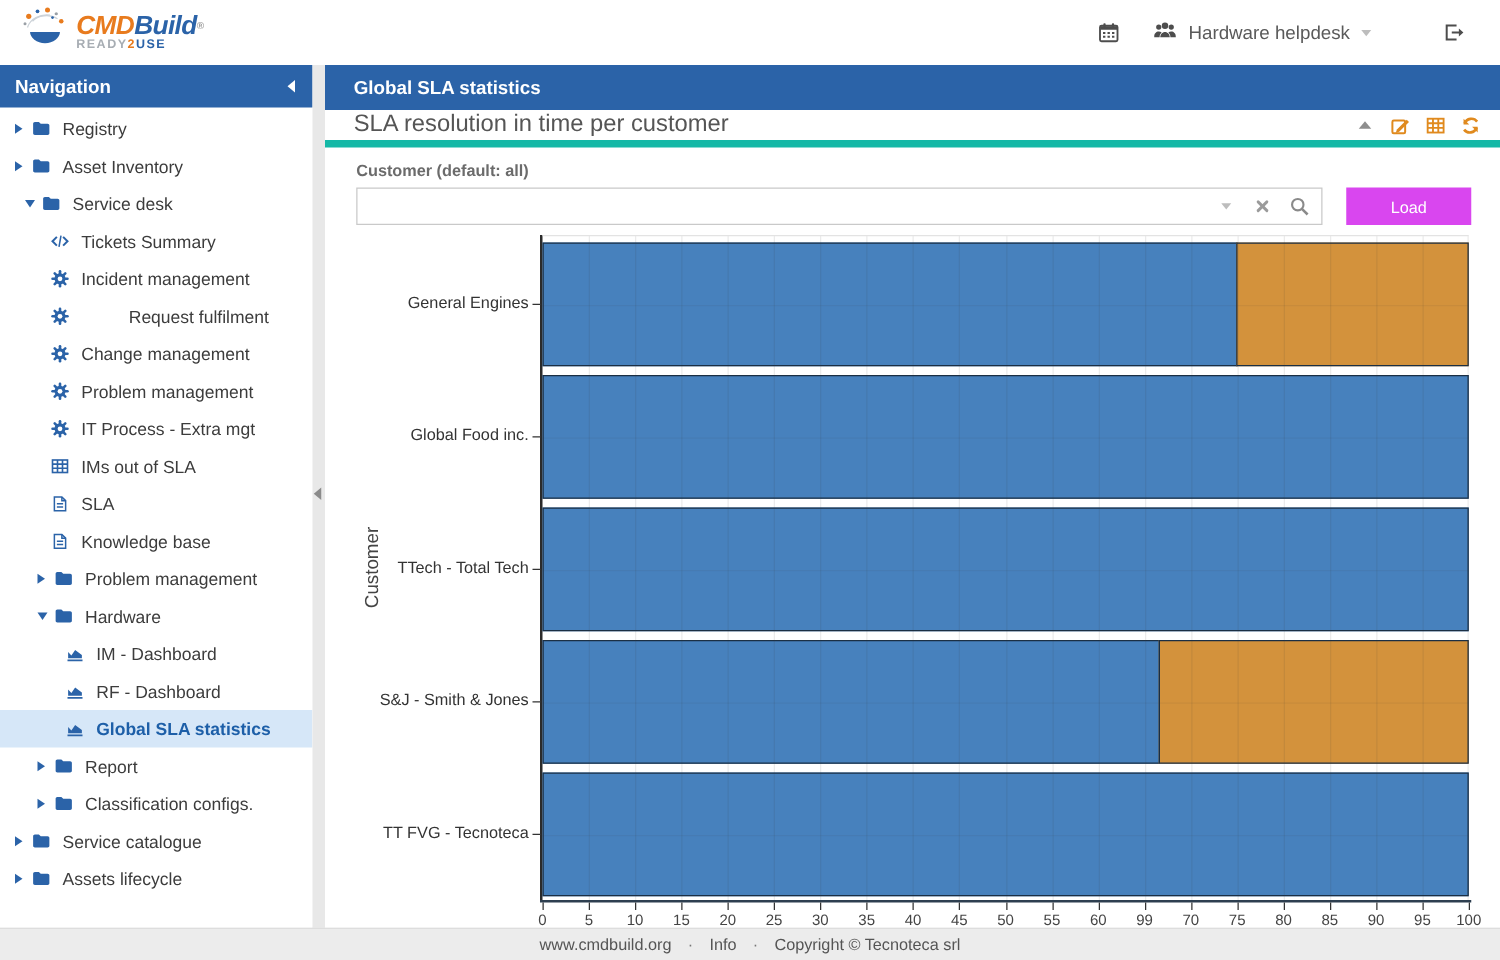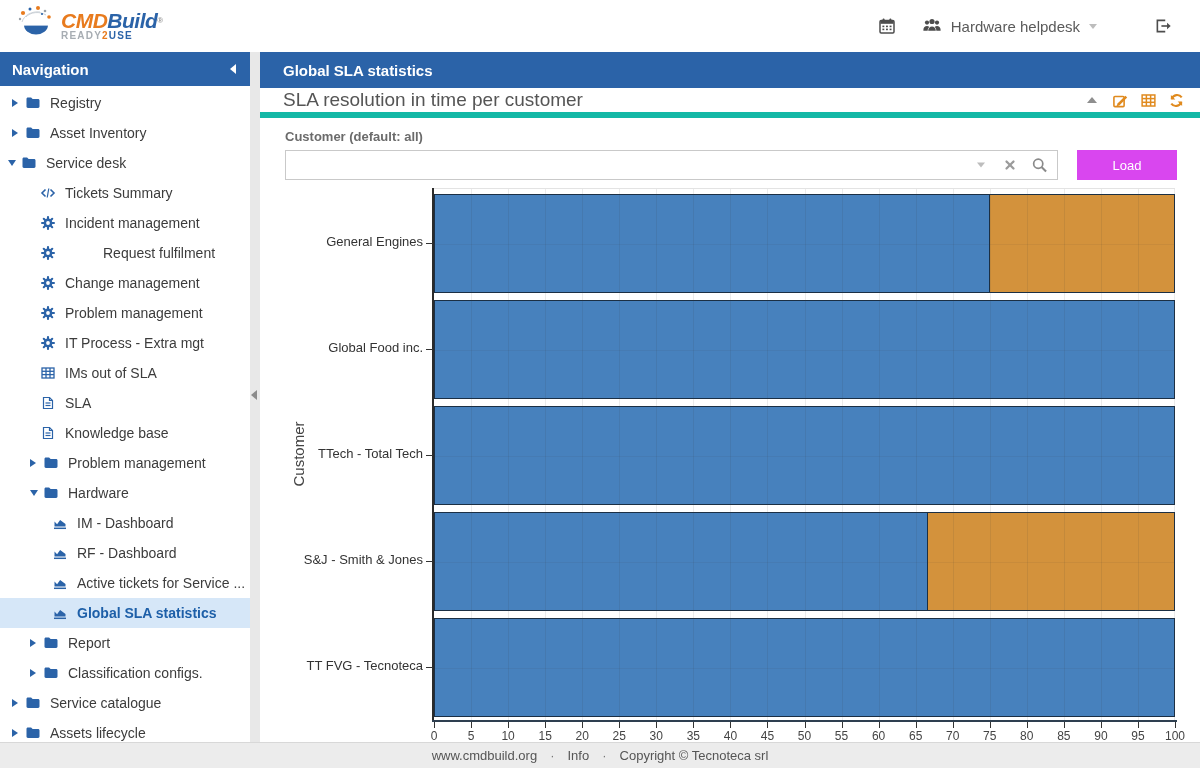--- a/index.html
+++ b/index.html
@@ -169,21 +169,21 @@
           <div class="side-caret">
             <span class="tri-right"></span>
           </div>
           <div class="side-icon">
             <svg viewBox="0 0 16 16">
               <path d="M1.5 4c0-.8.6-1.4 1.4-1.4h3.2L7.6 4h5.5c.8 0 1.4.6 1.4 1.4v6.2c0 .8-.6 1.4-1.4 1.4H2.9c-.8 0-1.4-.6-1.4-1.4z" fill="currentColor"></path>
             </svg>
           </div>
           <div class="" style="display: inline;">Asset Inventory</div>
         </div>
-        <div class="side-row" style="padding-left: 8px;">
+        <div class="side-row" style="padding-left: 20px;">
           <div class="side-caret">
             <span class="tri-down"></span>
           </div>
           <div class="side-icon">
             <svg viewBox="0 0 16 16">
               <path d="M1.5 4c0-.8.6-1.4 1.4-1.4h3.2L7.6 4h5.5c.8 0 1.4.6 1.4 1.4v6.2c0 .8-.6 1.4-1.4 1.4H2.9c-.8 0-1.4-.6-1.4-1.4z" fill="currentColor"></path>
             </svg>
           </div>
           <div class="" style="display: inline;">Service desk</div>
         </div>
@@ -346,29 +346,20 @@
           <div class="" style="display: inline; text-align: right;">IM - Dashboard</div>
         </div>
         <div class="side-row" style="padding-left: 52px;">
           <div class="side-icon">
             <svg viewBox="0 0 16 16">
               <path d="M2.5 11.5v-5l2.6 2.8 3-4.3 5.4 4v2.5z" fill="currentColor"></path>
               <line x1="2" y1="13.3" x2="14" y2="13.3" stroke="currentColor" stroke-width="1.5"></line>
             </svg>
           </div>
           <div class="" style="display: inline;">RF - Dashboard</div>
-        </div>
-        <div class="side-row" style="padding-left: 52px;">
-          <div class="side-icon">
-            <svg viewBox="0 0 16 16">
-              <path d="M2.5 11.5v-5l2.6 2.8 3-4.3 5.4 4v2.5z" fill="currentColor"></path>
-              <line x1="2" y1="13.3" x2="14" y2="13.3" stroke="currentColor" stroke-width="1.5"></line>
-            </svg>
-          </div>
-          <div class="" style="display: inline;">Active tickets for Service ...</div>
         </div>
         <div class="side-row selected" style="padding-left: 52px;">
           <div class="side-icon">
             <svg viewBox="0 0 16 16">
               <path d="M2.5 11.5v-5l2.6 2.8 3-4.3 5.4 4v2.5z" fill="currentColor"></path>
               <line x1="2" y1="13.3" x2="14" y2="13.3" stroke="currentColor" stroke-width="1.5"></line>
             </svg>
           </div>
           <div class="" style="display: inline;">Global SLA statistics</div>
         </div>
@@ -543,21 +534,21 @@
         <div class="xtick-label" style="left: 453.4px;">40</div>
         <div class="xtick" style="left: 507.45px;"></div>
         <div class="xtick-label" style="left: 490.45px;">45</div>
         <div class="xtick" style="left: 544.5px;"></div>
         <div class="xtick-label" style="left: 527.5px;">50</div>
         <div class="xtick" style="left: 581.55px;"></div>
         <div class="xtick-label" style="left: 564.55px;">55</div>
         <div class="xtick" style="left: 618.6px;"></div>
         <div class="xtick-label" style="left: 601.6px;">60</div>
         <div class="xtick" style="left: 655.65px;"></div>
-        <div class="xtick-label" style="left: 638.65px;">65</div>
+        <div class="xtick-label" style="left: 638.65px;">99</div>
         <div class="xtick" style="left: 692.7px;"></div>
         <div class="xtick-label" style="left: 675.7px;">70</div>
         <div class="xtick" style="left: 729.75px;"></div>
         <div class="xtick-label" style="left: 712.75px;">75</div>
         <div class="xtick" style="left: 766.8px;"></div>
         <div class="xtick-label" style="left: 749.8px;">80</div>
         <div class="xtick" style="left: 803.85px;"></div>
         <div class="xtick-label" style="left: 786.85px;">85</div>
         <div class="xtick" style="left: 840.9px;"></div>
         <div class="xtick-label" style="left: 823.9px;">90</div>

